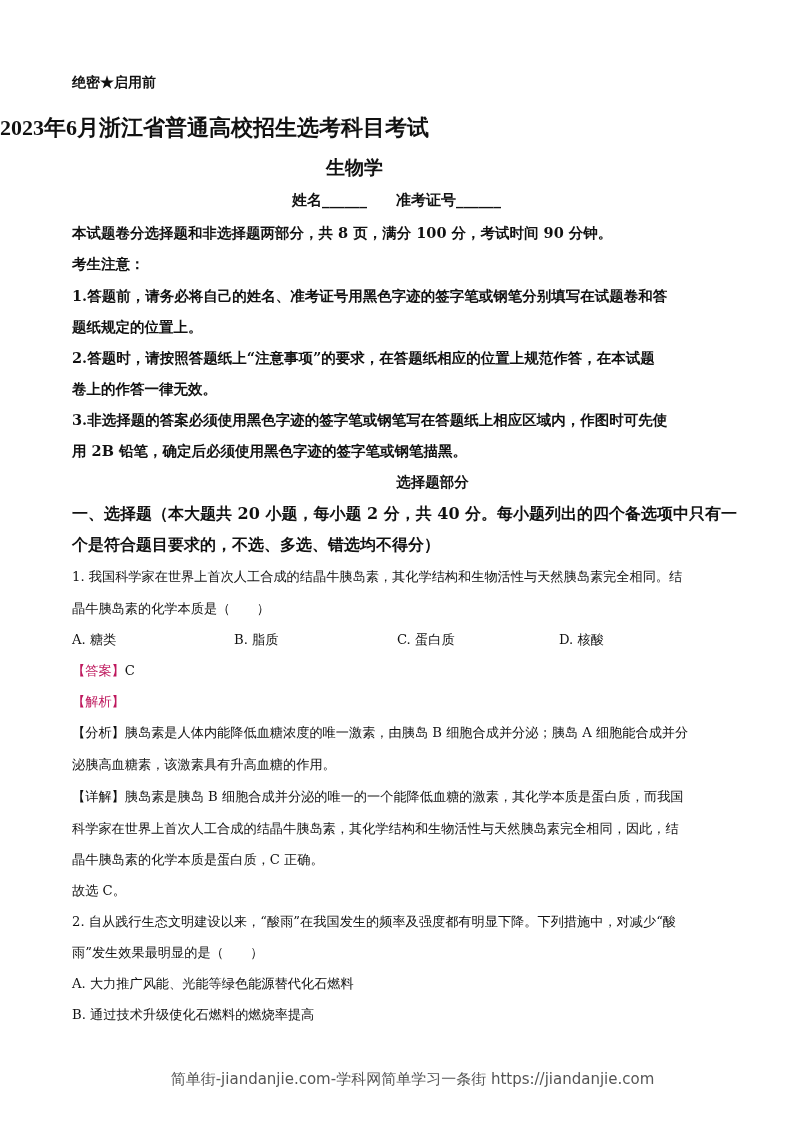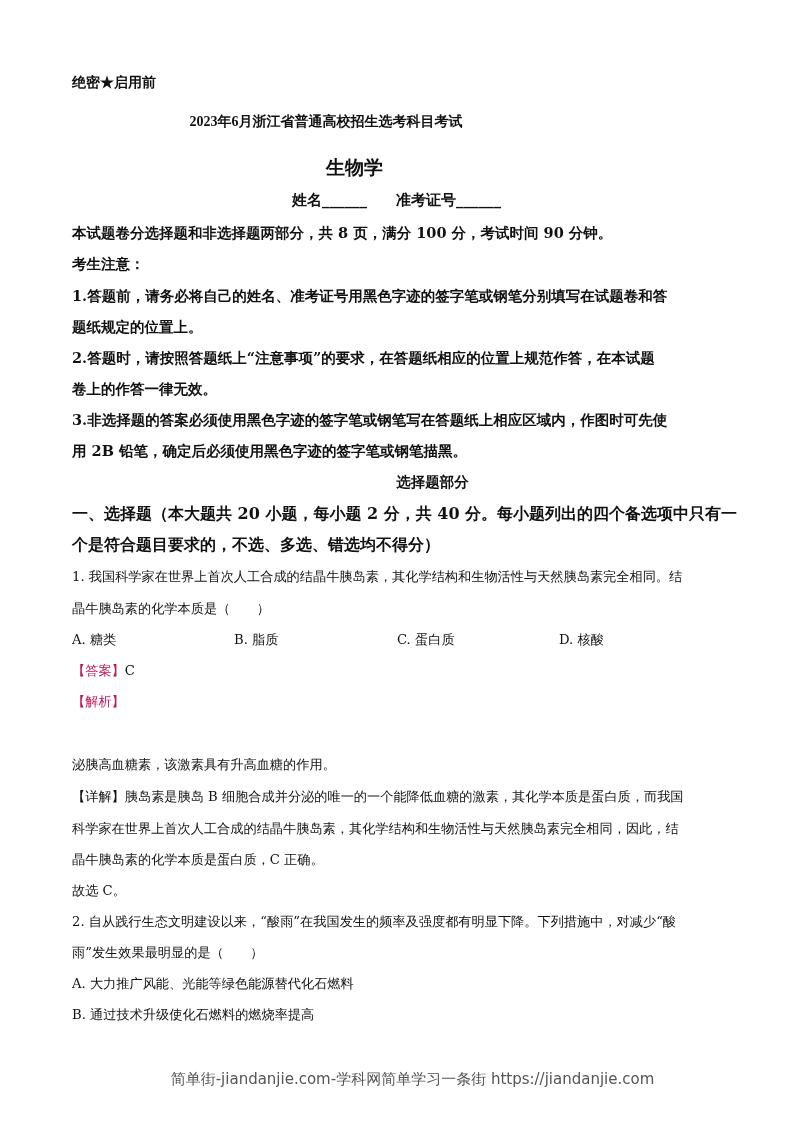--- a/index.html
+++ b/index.html
@@ -1,21 +1,21 @@
 <!DOCTYPE html>
 <html><head>
 <meta charset="utf-8">
 <style>
   html, body { margin: 0; padding: 0; background: #ffffff; }
   body { width: 793px; height: 1122px; position: relative; overflow: hidden; color: #111; }
   .page { position: absolute; left: 0; top: 0; width: 793px; height: 1122px; border-radius: 31px; }
   .serif { font-family: "DejaVu Serif", "Liberation Serif", serif; }
   .line { position: absolute; left: 72px; white-space: nowrap; }
   .confidential { top: 74px; font-size: 14px; font-weight: bold; }
-  .title { position: absolute; left: 0; width: 652px; text-align: center; top: 113px; font-size: 14px; font-weight: bold; font-family: "Liberation Serif", "DejaVu Serif", serif; }
+  .title { position: absolute; left: 0; width: 652px; top: 113px; font-size: 22px; font-weight: bold; font-family: "Liberation Serif", "DejaVu Serif", serif; }
   .subject { position: absolute; left: 0; width: 709px; text-align: center; top: 155px; font-size: 19px; font-weight: bold; }
   .namerow { position: absolute; left: 0; width: 793px; text-align: center; top: 191px; font-size: 15px; font-weight: bold; }
   .namerow span { margin: 0 12px; }
   .b15 { font-size: 14.5px; font-weight: bold; }
   .sec-center { position: absolute; left: 0; width: 793px; text-align: center; font-size: 14.5px; font-weight: bold; padding-left: 36px; }
   .big { font-size: 16px; font-weight: bold; }
   .n { font-size: 13.2px; font-weight: normal; }
   .blue { color: #be185d; }
   .opt { position: absolute; font-size: 13.2px; }
   .footer { position: absolute; left: 0; width: 793px; text-align: center; top: 1070px; font-size: 15px; color: #555; font-family: "DejaVu Sans", sans-serif; padding-left: 16px; }
@@ -53,20 +53,21 @@
   <div class="opt" style="left:72px;top:631px">A. 糖类</div>
   <div class="opt" style="left:234px;top:631px">B. 脂质</div>
   <div class="opt" style="left:397px;top:631px">C. 蛋白质</div>
   <div class="opt" style="left:559px;top:631px">D. 核酸</div>
 
   <div class="line n" style="top:662px">
     <span class="blue">【答案】</span><span>C</span>
   </div>
   <div class="line n blue" style="top:693px">【解析】</div>
 
+  <div class="line n" style="top:724px">【分析】胰岛素是人体内能降低血糖浓度的唯一激素，由胰岛 B 细胞合成并分泌；胰岛 A 细胞能合成并分</div>
   <div class="line n" style="top:756px">泌胰高血糖素，该激素具有升高血糖的作用。</div>
   <div class="line n" style="top:788px">【详解】胰岛素是胰岛 B 细胞合成并分泌的唯一的一个能降低血糖的激素，其化学本质是蛋白质，而我国</div>
   <div class="line n" style="top:820px">科学家在世界上首次人工合成的结晶牛胰岛素，其化学结构和生物活性与天然胰岛素完全相同，因此，结</div>
   <div class="line n" style="top:851px">晶牛胰岛素的化学本质是蛋白质，C 正确。</div>
   <div class="line n" style="top:882px">故选 C。</div>
 
   <div class="line n" style="top:913px">2. 自从践行生态文明建设以来，“酸雨”在我国发生的频率及强度都有明显下降。下列措施中，对减少“酸</div>
   <div class="line n" style="top:944px">雨”发生效果最明显的是（　　）</div>
   <div class="line n" style="top:975px">A. 大力推广风能、光能等绿色能源替代化石燃料</div>
   <div class="line n" style="top:1006px">B. 通过技术升级使化石燃料的燃烧率提高</div>

